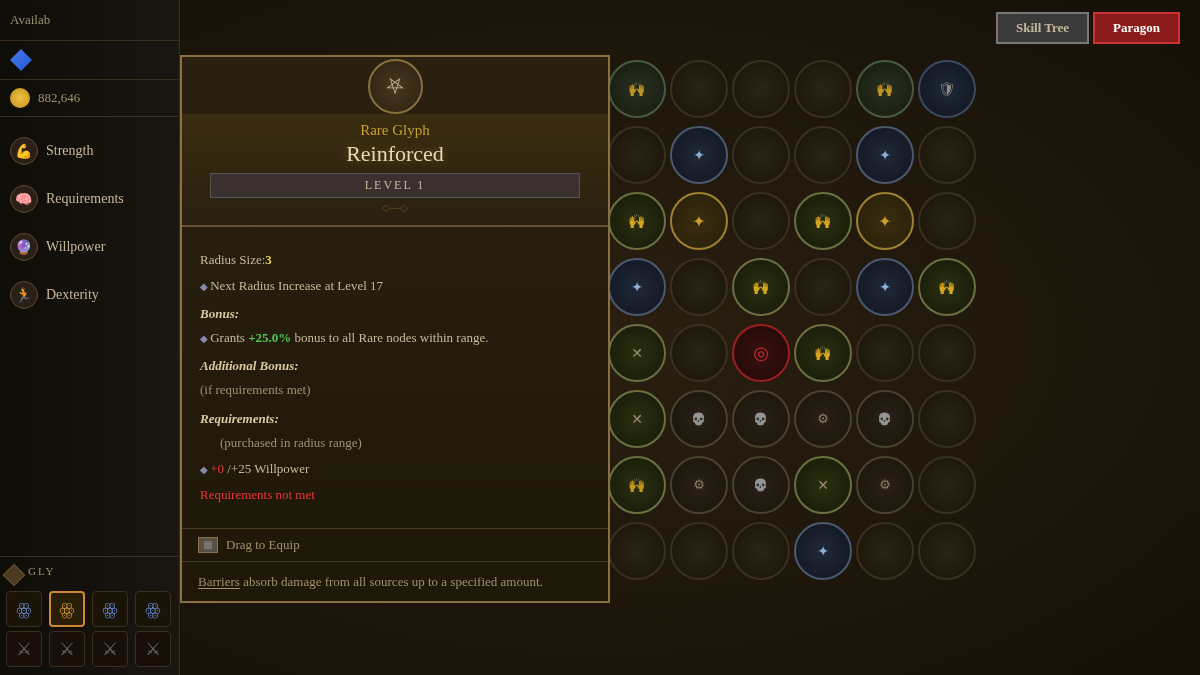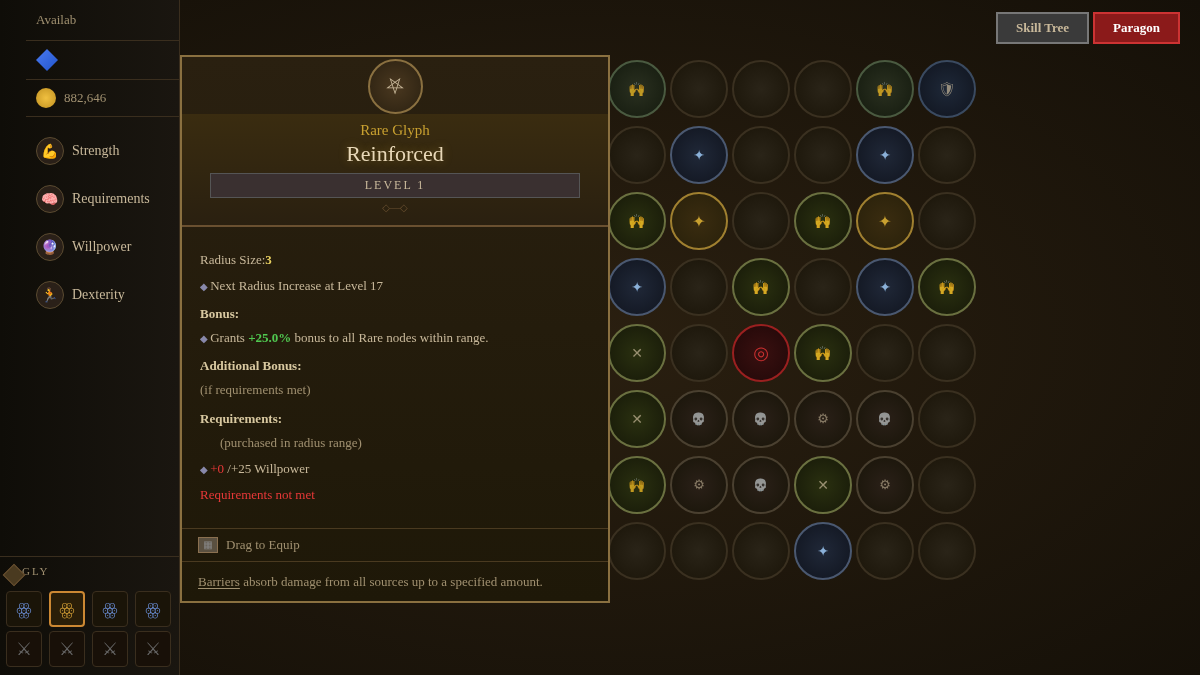--- a/index.html
+++ b/index.html
@@ -54,21 +54,20 @@
     
     .sidebar {
       position: absolute;
       top: 0;
       left: 0;
       width: 180px;
       height: 675px;
       background: linear-gradient(to right, #0f0d08, #1a1610);
       border-right: 1px solid #3a2e1e;
       z-index: 50;
-      padding-left: 26px;
     }
 
     .sidebar-available {
       padding: 12px 10px;
       font-size: 13px;
       color: #a09070;
       border-bottom: 1px solid #3a2e1e;
     }
 
     .sidebar-gems {
@@ -249,20 +248,21 @@
       content: '◆ ';
       color: #8888aa;
       font-size: 10px;
     }
 
     .section-title {
       font-weight: bold;
       color: #d8c8a0;
       margin-top: 6px;
       margin-bottom: 2px;
+      font-style: italic;
     }
 
     .underline-link {
       text-decoration: underline;
       text-underline-offset: 2px;
     }
 
     .tooltip-footer {
       border-top: 1px solid #4a3a20;
       padding: 8px 16px;
@@ -372,21 +372,21 @@
       <div class="stat-icon">🔮</div>
       <span>Willpower</span>
     </div>
     <div class="stat-item">
       <div class="stat-icon">🏃</div>
       <span>Dexterity</span>
     </div>
   </div>
 
   <div class="glyph-section">
-    <div style="display:flex; align-items:center; margin-bottom:6px;">
+    <div style="display:flex; align-items:center; gap:6px; margin-bottom:6px;">
       <div style="width:16px;height:16px;background:#4a3a20;border:1px solid #6a5030;transform:rotate(45deg);"></div>
       <span class="glyph-label">GLY</span>
     </div>
     <div class="glyph-grid">
 
       <div class="glyph-item">
         <span class="glyph-symbol">ꙮ</span>
       </div>
       <div class="glyph-item selected">
         <span class="glyph-symbol gold">ꙮ</span>

